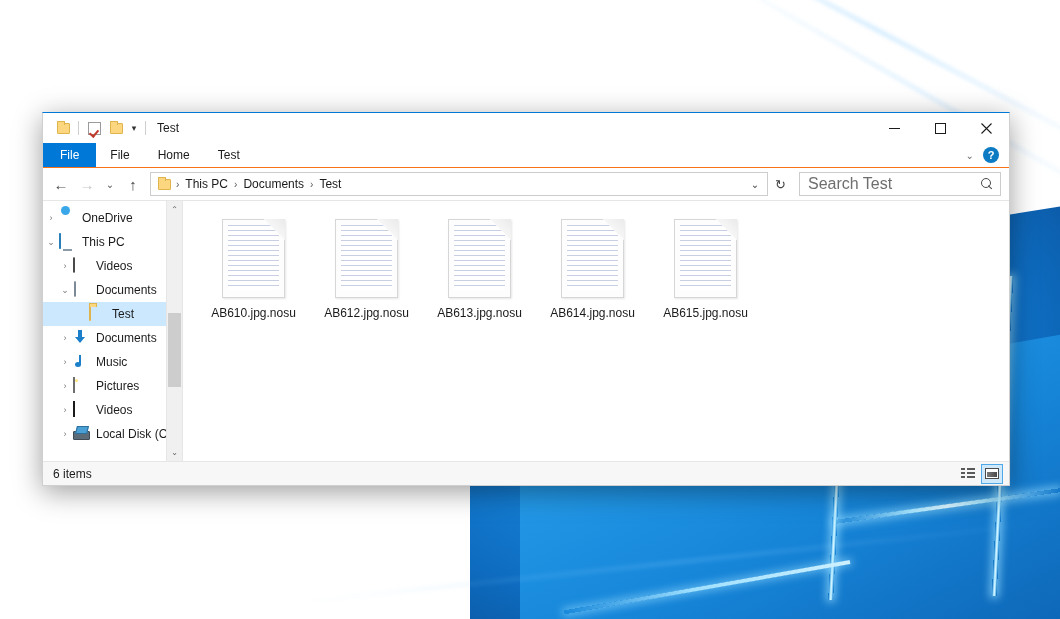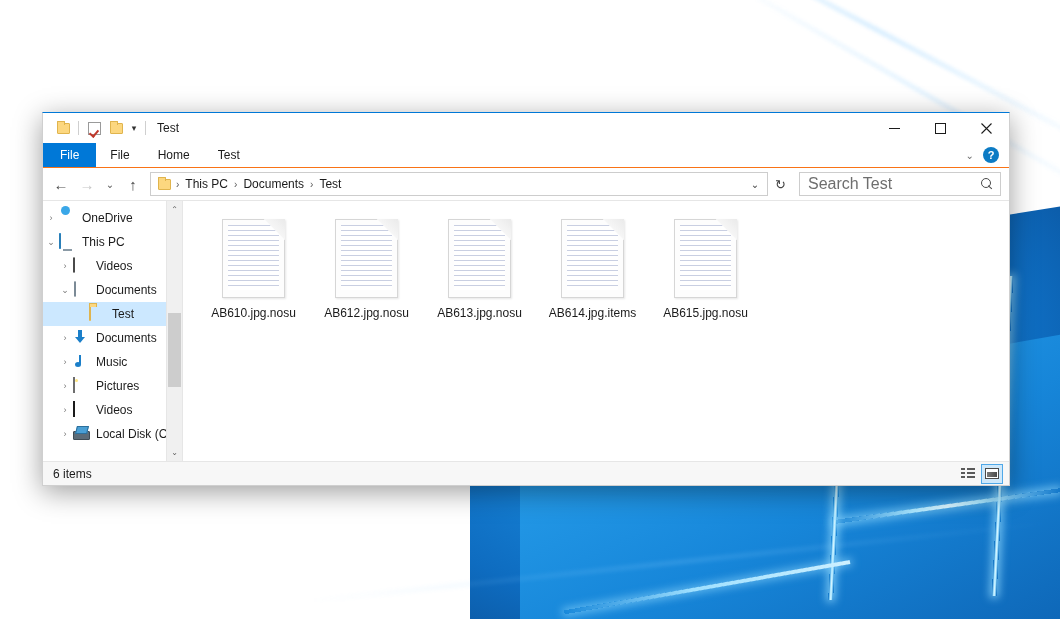--- a/index.html
+++ b/index.html
@@ -773,21 +773,21 @@
             </div>
             <div class="filelabel">AB613.jpg.nosu</div>
           </div>
 
           <div class="fileitem">
             <div class="fileicon">
               <div class="lines"></div>
                 <div class="foldmask"></div>
                 <div class="foldtri"></div>
             </div>
-            <div class="filelabel">AB614.jpg.items</div>
+            <div class="filelabel">AB614.jpg.nosu</div>
           </div>
 
           <div class="fileitem">
             <div class="fileicon">
               <div class="lines"></div>
                 <div class="foldmask"></div>
                 <div class="foldtri"></div>
             </div>
             <div class="filelabel">AB615.jpg.nosu</div>
           </div>

